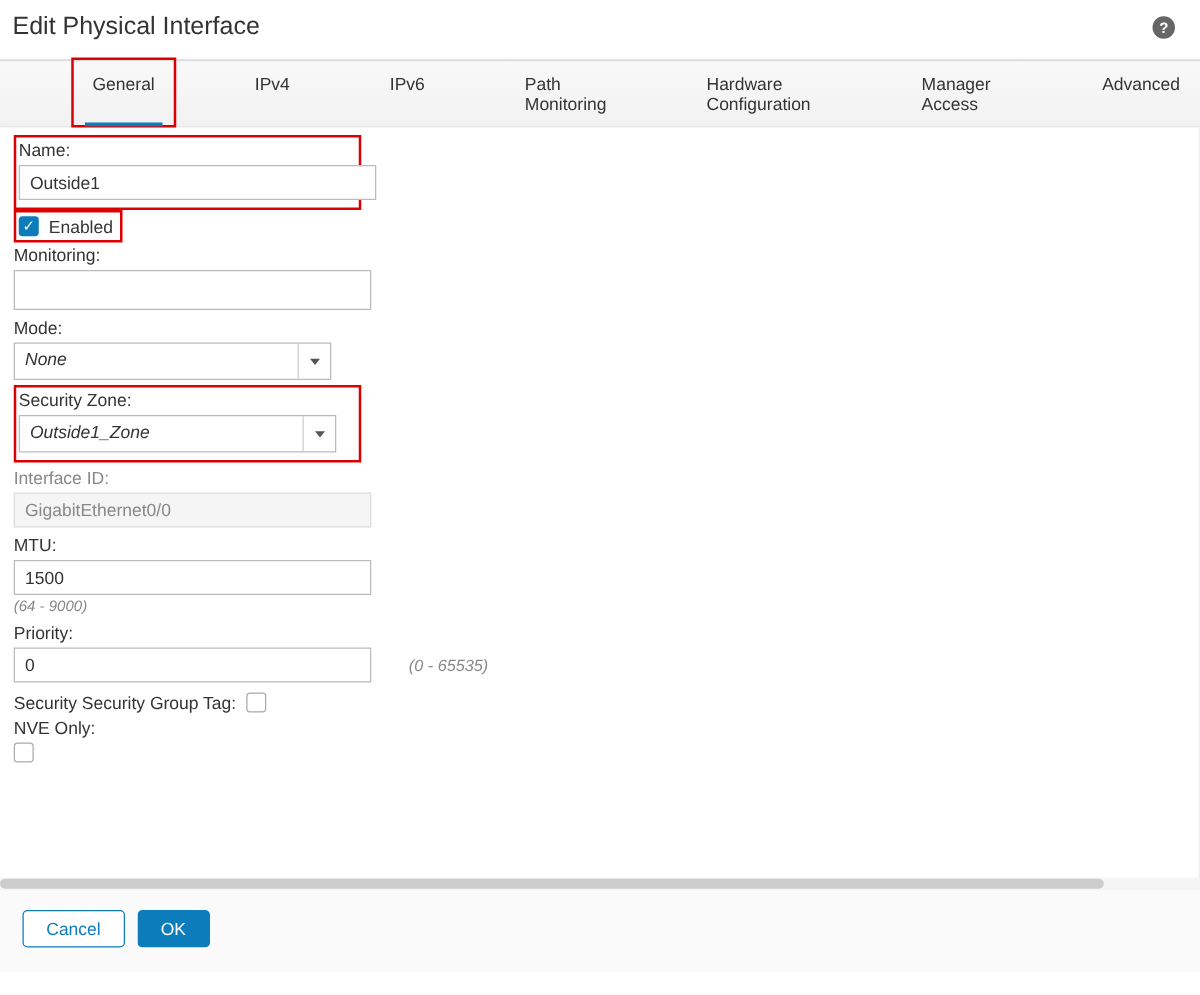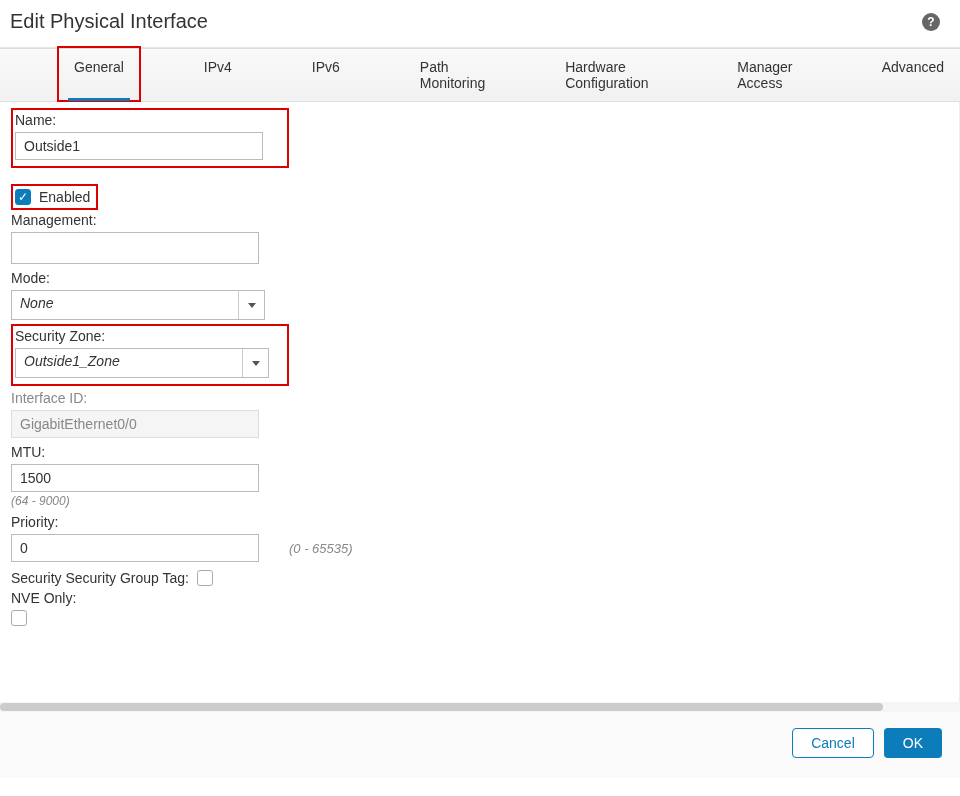--- a/index.html
+++ b/index.html
@@ -95,21 +95,21 @@
     .form-label {
       display: block;
       font-size: 14px;
       color: #333;
       margin-bottom: 4px;
     }
     .form-label.disabled {
       color: #888;
     }
     .text-input {
-      width: 248px;
+      width: 286px;
       height: 28px;
       padding: 4px 8px;
       border: 1px solid #bbb;
       font-size: 14px;
       color: #333;
     }
     .text-input:disabled {
       background: #f5f5f5;
       color: #888;
       border: 1px solid #ddd;
@@ -189,21 +189,21 @@
       margin-left: 30px;
     }
     .priority-row {
       display: flex;
       align-items: center;
     }
     .name-block {
       border: 2px solid #d00;
       padding: 2px 4px 6px 2px;
       width: 278px;
-      margin-bottom: 18px;
+      margin-bottom: 2px;
     }
     .enabled-block {
       border: 2px solid #d00;
       display: inline-flex;
       align-items: center;
       padding: 3px 6px 3px 2px;
       gap: 8px;
       margin-bottom: 2px;
       margin-top: -2px;
     }
@@ -228,21 +228,21 @@
       position: absolute;
       left: 0;
       top: 1px;
       height: 8px;
       width: 92%;
       background: #ccc;
       border-radius: 4px;
     }
     .footer {
       display: flex;
-      justify-content: flex-end;
+      justify-content: flex-start;
       gap: 10px;
       padding: 16px 18px 20px;
       background: #fafafa;
     }
     .btn {
       height: 30px;
       padding: 0 18px;
       font-size: 14px;
       border-radius: 4px;
       cursor: pointer;
@@ -290,21 +290,21 @@
 
     <div class="enabled-block">
       <span class="checkbox checked">
         <span class="checkmark">✓</span>
       </span>
       <span>Enabled</span>
     </div>
 
 
     <div class="form-row">
-      <label class="form-label">Management:</label>
+      <label class="form-label">Monitoring:</label>
       <input type="text" class="text-input" style="height: 32px;" value="">
     </div>
 
     <div class="form-row">
       <label class="form-label">Mode:</label>
       <div class="select-wrap">
         <div class="select-input">None</div>
         <span class="select-caret">
             <span class="caret-down"></span>
           </span>

